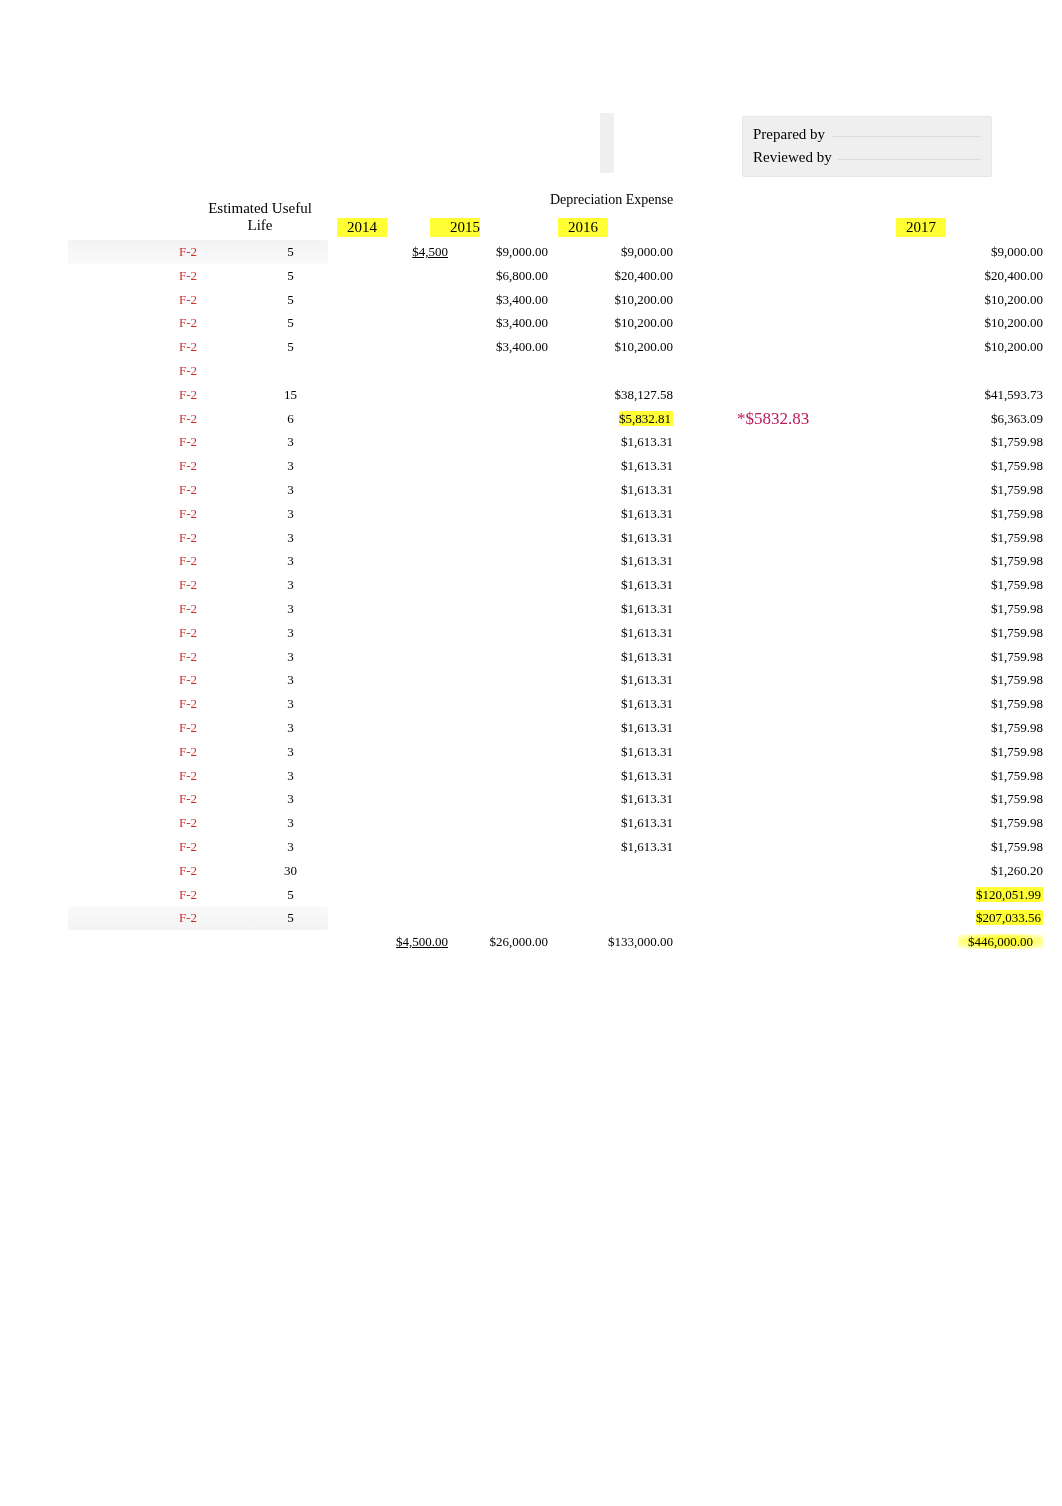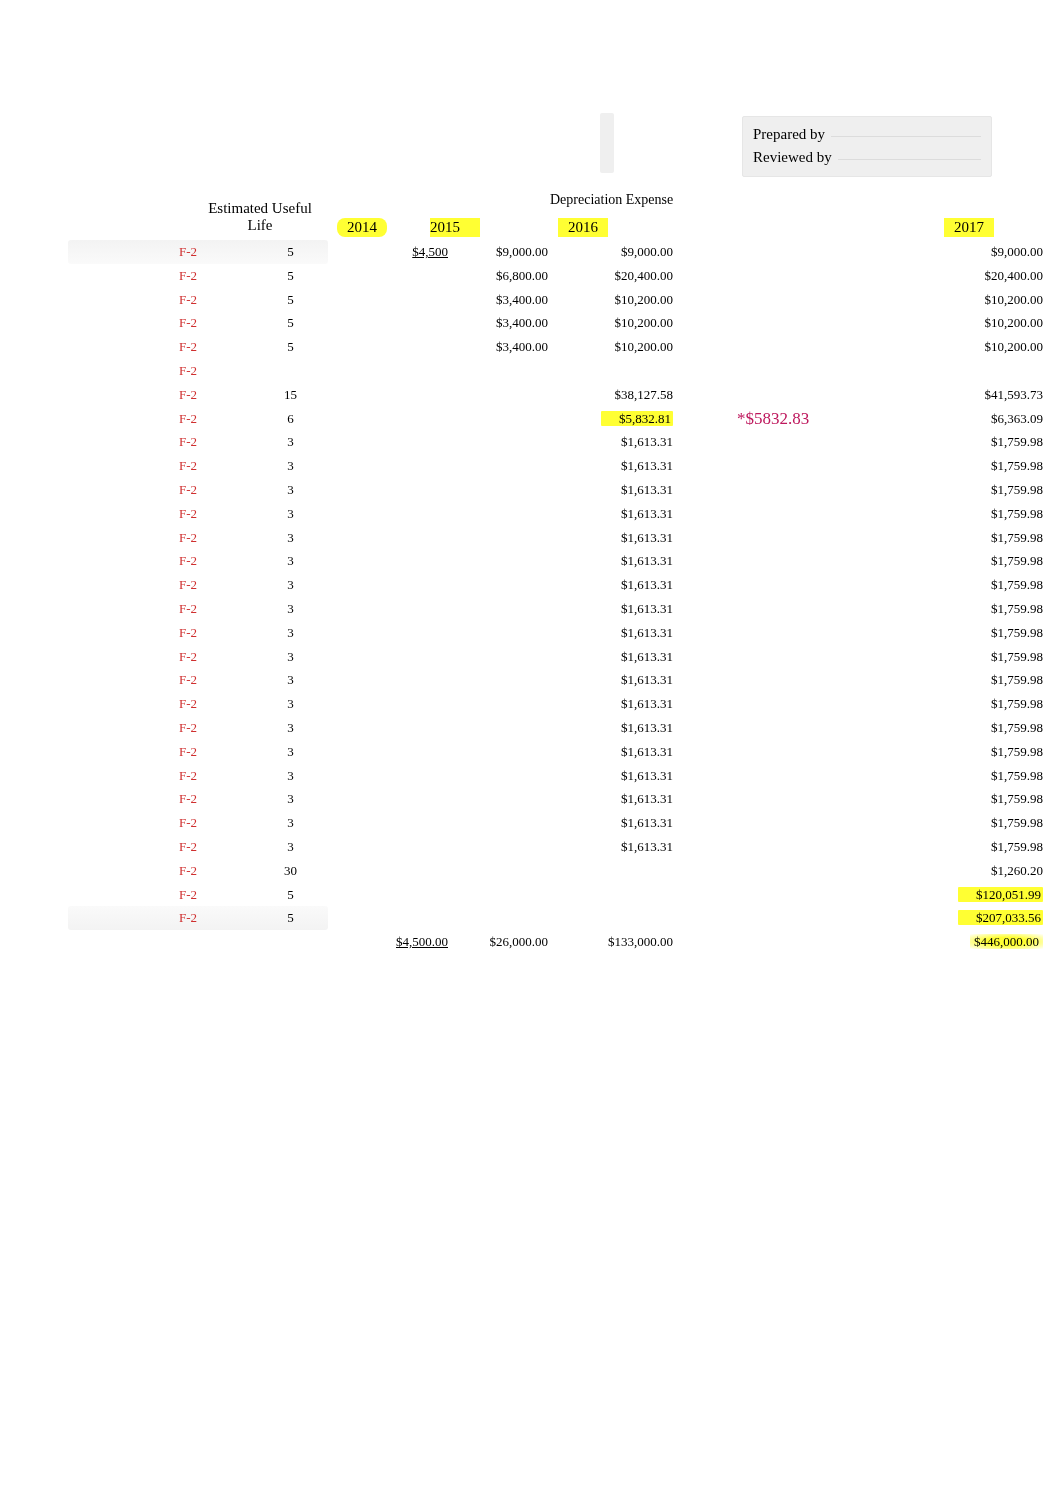--- a/index.html
+++ b/index.html
@@ -71,24 +71,24 @@
     line-height: 1.15;
   }
   .year-hdr {
     position: absolute;
     top: 20px;
     background: #ffff33;
     padding: 1px 0 1px 0;
     font-size: 15px;
     display: inline-block;
   }
-  .yh-2014 { left: 337px; width: 50px; text-align: center; border-radius: 8px; }
-  .yh-2015 { left: 430px; width: 50px; text-align: left; }
+  .yh-2014 { left: 337px; width: 50px; text-align: center; }
+  .yh-2015 { left: 430px; width: 50px; text-align: right; }
   .yh-2016 { left: 558px; width: 50px; text-align: center; }
-  .yh-2017 { left: 944px; width: 50px; text-align: center; }
+  .yh-2017 { left: 896px; width: 50px; text-align: center; }
 
   .table-area {
     position: absolute;
     top: 240px;
     left: 0;
     width: 1062px;
     margin-left: 38px;
   }
   .row {
     position: relative;
@@ -164,26 +164,26 @@
     left: 30px;
     width: 260px;
     top: 0;
     height: 100%;
     background: linear-gradient(0deg, #f3f3f3 0%, #fafafa 100%);
     z-index: -1;
     border-radius: 3px;
   }
   .hl {
     background: #ffff33;
-    padding: 0 2px 0 18px;
+    padding: 0 2px 0 0;
     border-radius: 1px;
   }
   .hl-soft {
     background: radial-gradient(ellipse at center, #ffff33 40%, rgba(255,255,51,0) 100%);
-    padding: 0 4px;
+    padding: 0 10px;
   }
 </style>
 </head>
 <body>
 
 <div class="page">
 
   <div class="gray-vert"></div>
 
   <div class="header-box">

